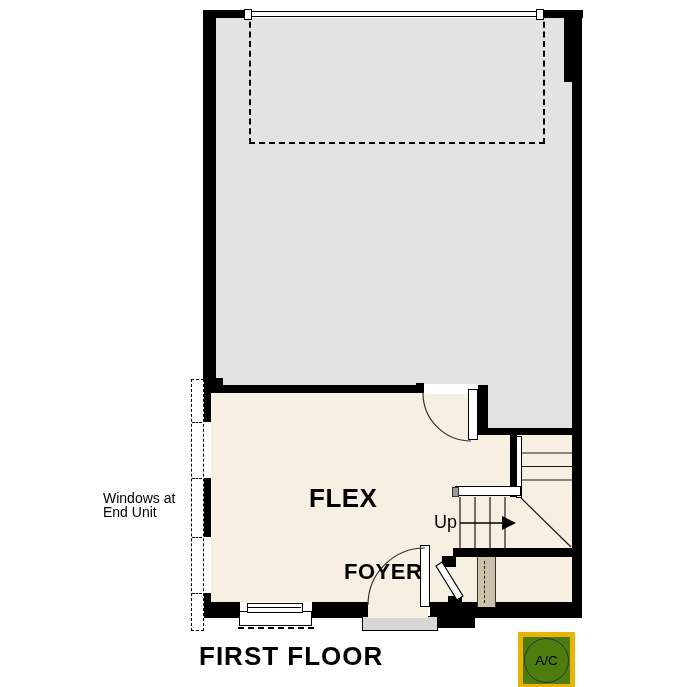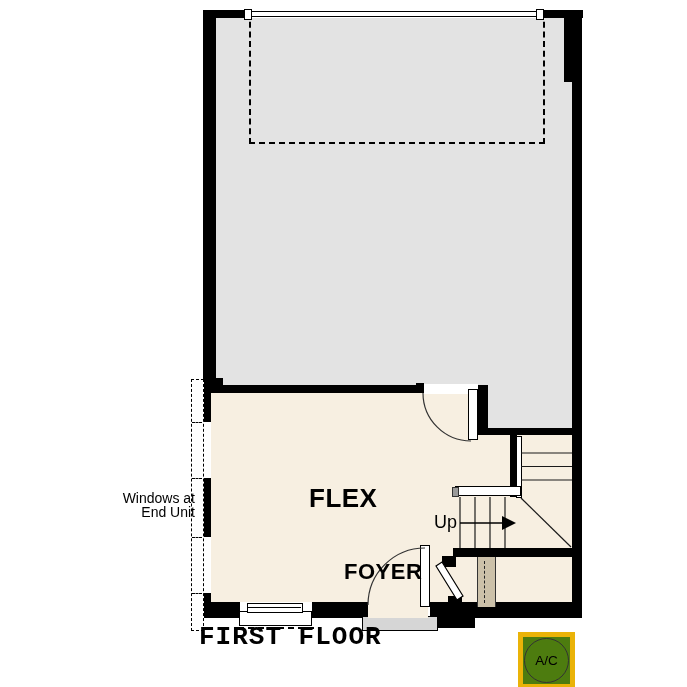--- a/index.html
+++ b/index.html
@@ -112,26 +112,26 @@
   <div class="label" style="left:280px;top:174px;width:220px;text-align:center;font-size:26px;line-height:26px;">
     <br>
   </div>
 
   <div class="label" style="left:344px;top:559px;font-size:22px;">FOYER</div>
 
   <div class="label" style="left:309px;top:483px;font-size:26px;">FLEX</div>
 
   <div class="note" style="left:434px;top:512px;font-size:18px;">Up</div>
 
-  <div class="note" style="left:103px;top:491px;width:92px;text-align:right;font-size:14px;line-height:14px;">
+  <div class="note" style="left:103px;top:491px;width:92px;text-align:left;font-size:14px;line-height:14px;">
     <span>Windows at</span><br>
     <span>End Unit</span>
   </div>
 
   <div class="abs" style="left:518px;top:632px;width:47px;height:47px;border:5px solid #eab308;background:#4d7c0f;">
     <div style="position:absolute;left:1px;top:1px;width:43px;height:43px;border:1.2px solid #333;border-radius:50%;display:flex;align-items:center;justify-content:center;">
       <span style="font-size:13.5px;">A/C</span>
     </div>
   </div>
 
-  <div class="label" style="left:199px;top:622px;font-size:26px;letter-spacing:1px;font-family:Liberation Mono, monospace;">FIRST FLOOR</div>
+  <div class="label" style="left:199px;top:641px;font-size:26px;letter-spacing:1px;">FIRST FLOOR</div>
 
 </div>
 
 </body></html>

